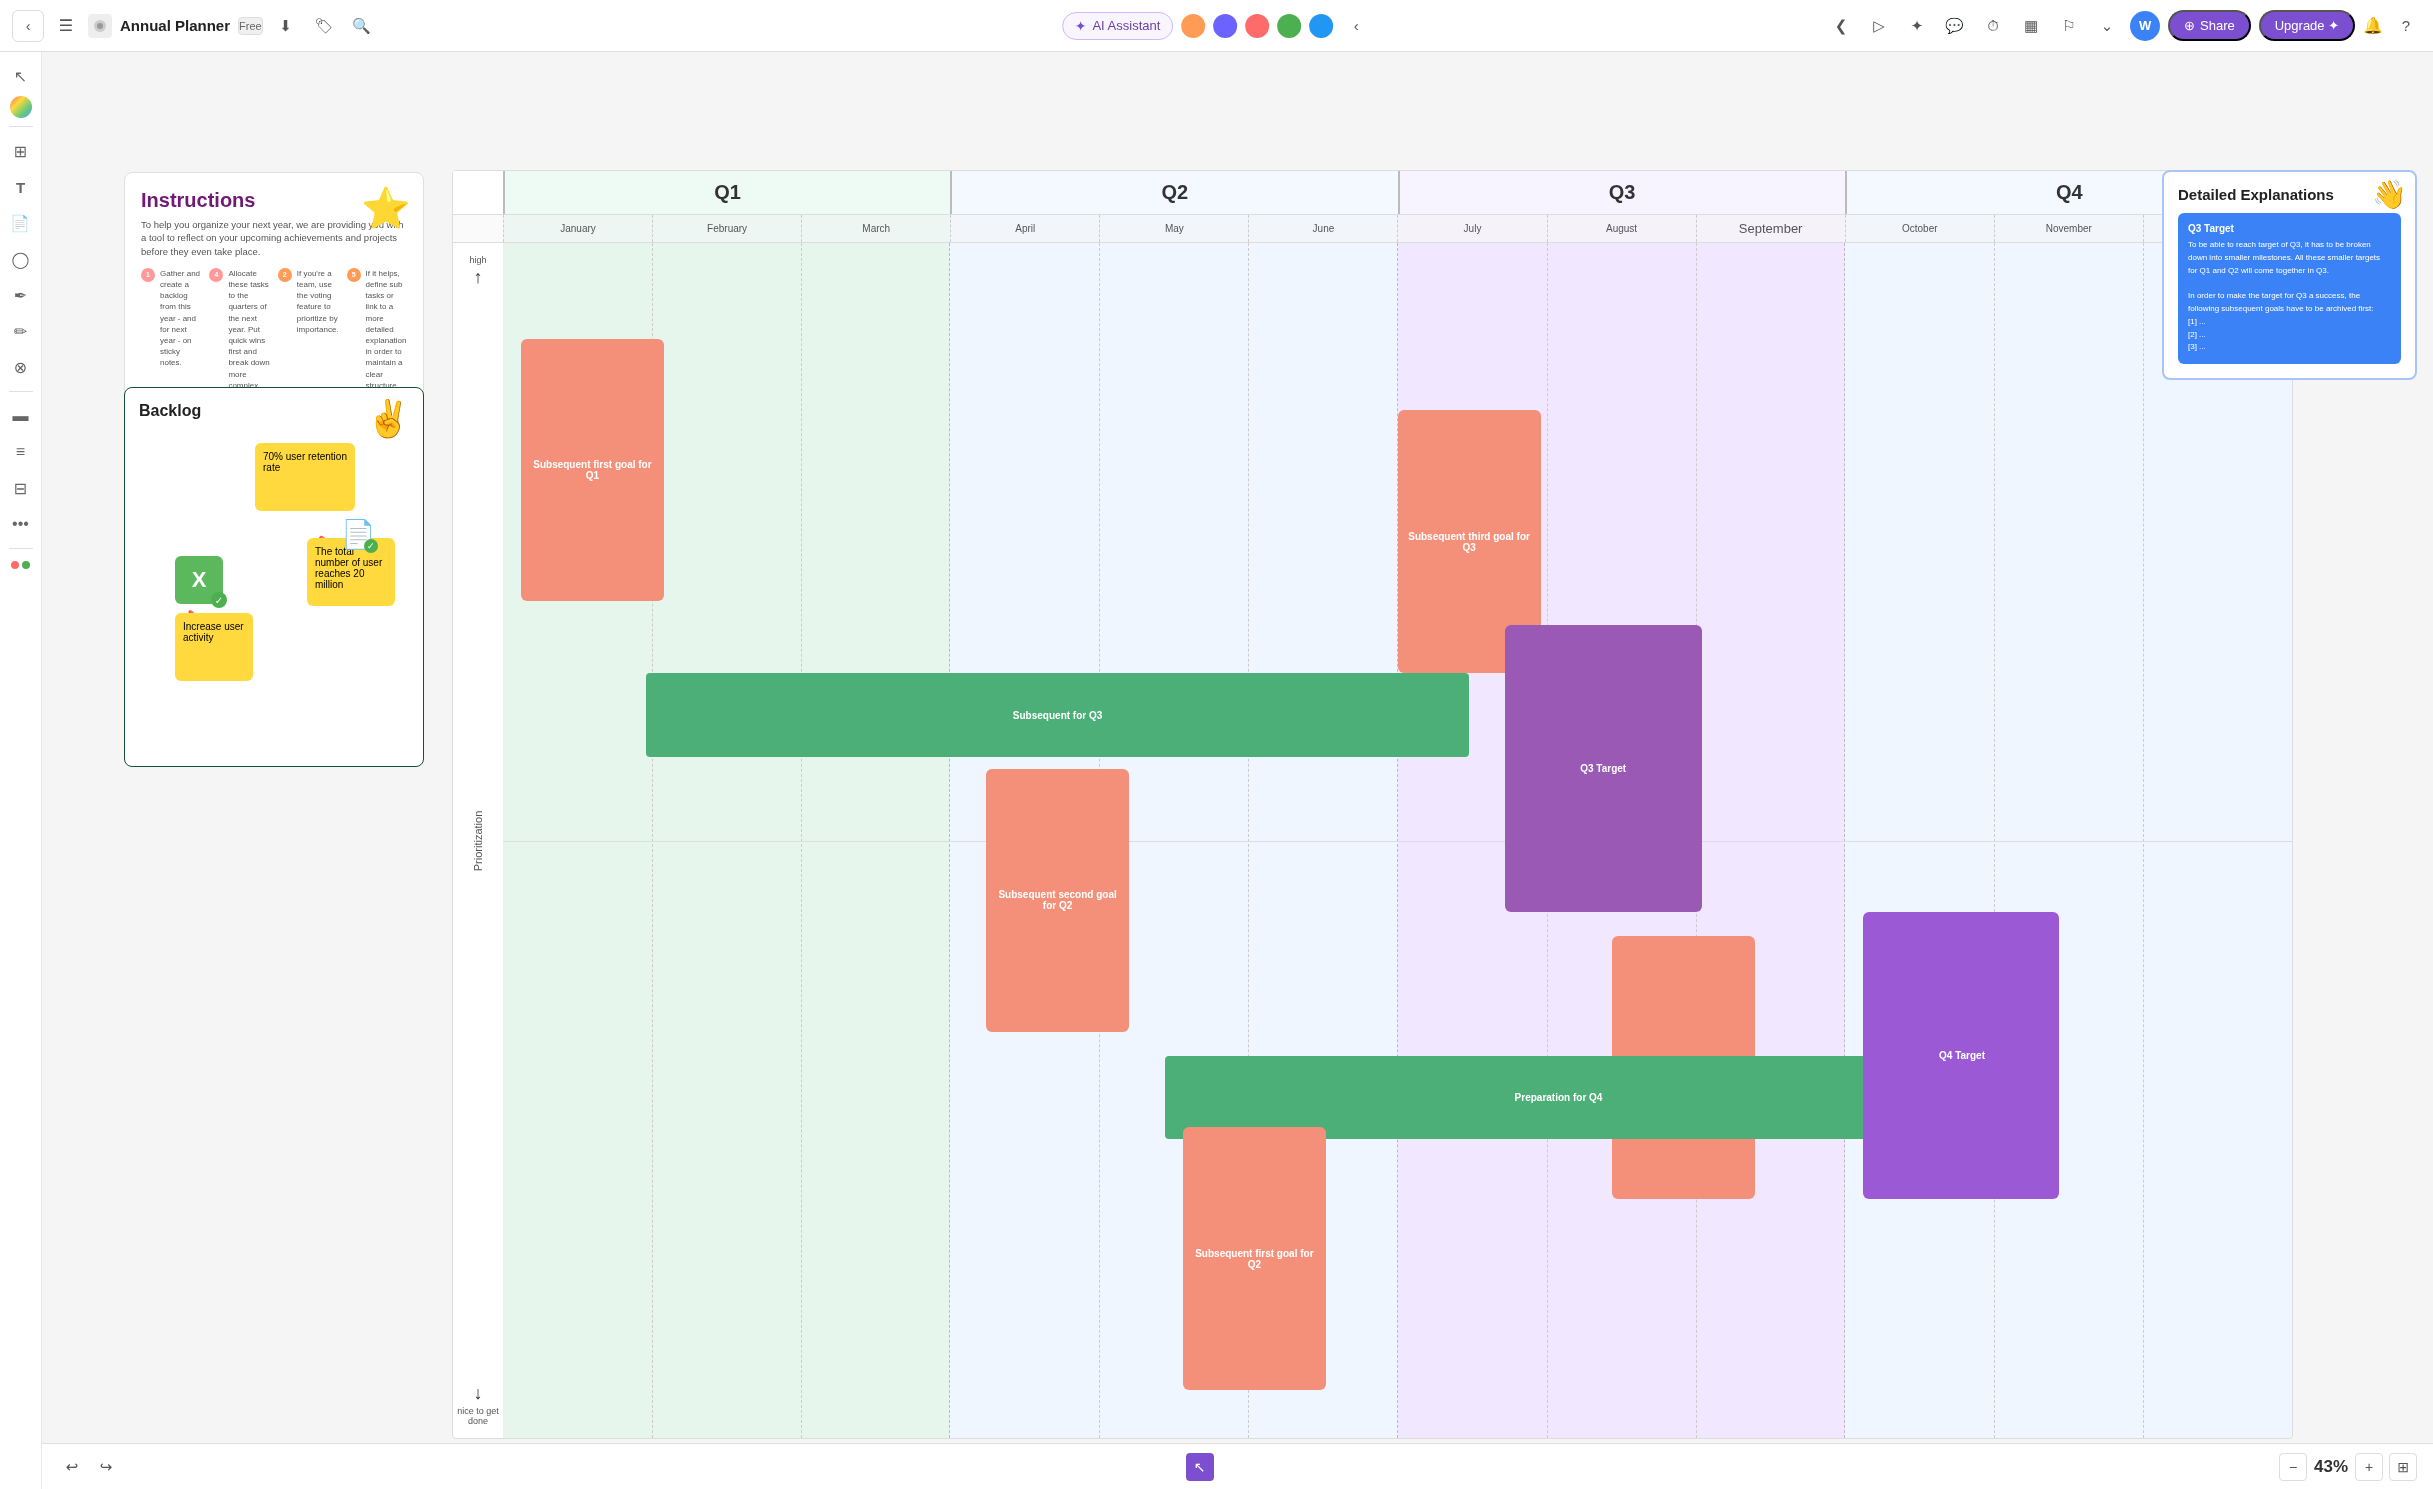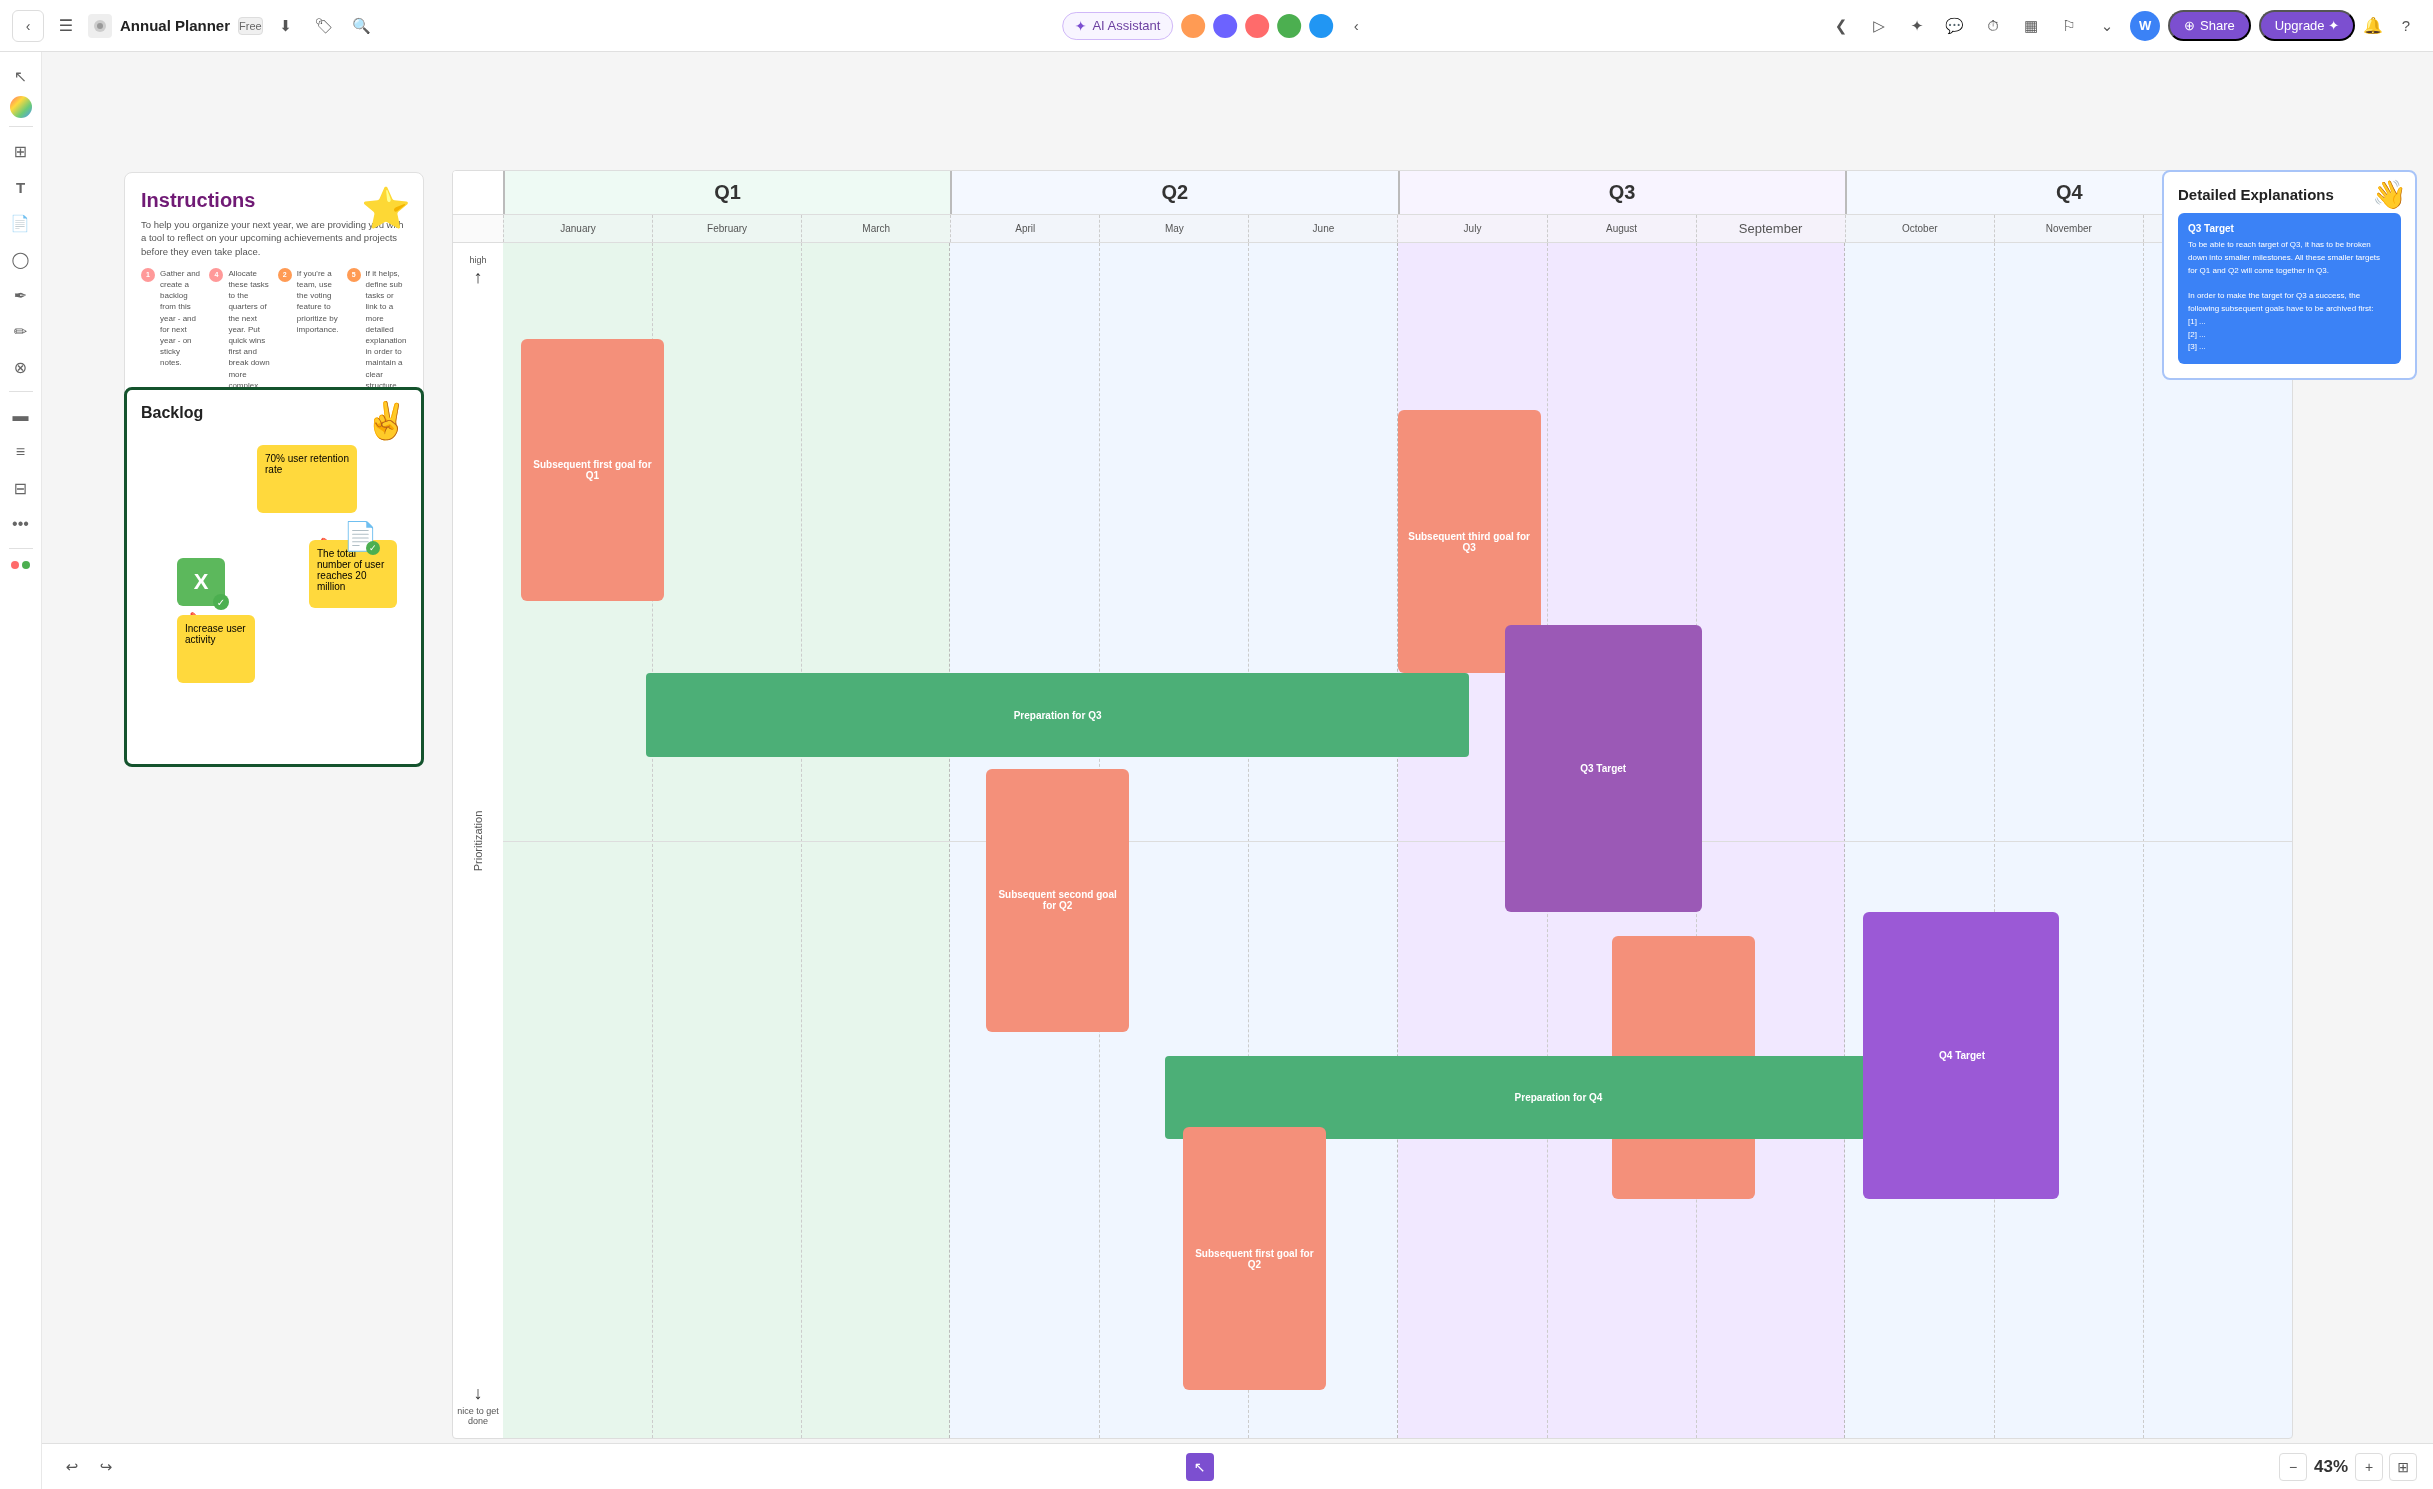--- a/index.html
+++ b/index.html
@@ -40,21 +40,21 @@
     
     .instructions-box { position: absolute; left: 82px; top: 120px; width: 300px; background: #fff; border: 1px solid #e0e0e0; border-radius: 8px; padding: 16px; }
     .instructions-title { font-size: 20px; font-weight: 700; color: #701a75; margin-bottom: 6px; }
     .instructions-desc { font-size: 9.5px; color: #555; line-height: 1.4; margin-bottom: 10px; }
     .instructions-star { position: absolute; right: 12px; top: 12px; font-size: 40px; }
     .instructions-items { display: grid; grid-template-columns: 1fr 1fr 1fr 1fr; gap: 8px; font-size: 8px; color: #555; line-height: 1.4; }
     .instr-item { display: flex; gap: 5px; }
     .instr-num { width: 14px; height: 14px; background: #ff9999; border-radius: 50%; display: flex; align-items: center; justify-content: center; color: #fff; font-size: 7px; font-weight: 700; flex-shrink: 0; }
 
     
-    .backlog-box { position: absolute; left: 82px; top: 335px; width: 300px; background: #fff; border: 3px solid #14532d; border-radius: 8px; padding: 14px; height: 380px; overflow: hidden; }
+    .backlog-box { position: absolute; left: 82px; top: 335px; width: 300px; background: #fff; border: 1px solid #14532d; border-radius: 8px; padding: 14px; height: 380px; overflow: hidden; }
     .backlog-title { font-size: 16px; font-weight: 700; color: #222; margin-bottom: 8px; }
     .backlog-hand { position: absolute; right: 12px; top: 10px; font-size: 36px; }
     .sticky-note { border-radius: 6px; padding: 8px; font-size: 10px; font-weight: 500; position: absolute; }
     .sticky-yellow-1 { background: #ffd93d; width: 100px; height: 68px; top: 55px; left: 130px; }
     .sticky-yellow-2 { background: #ffd93d; width: 88px; height: 68px; top: 150px; left: 182px; }
     .sticky-yellow-3 { background: #ffd93d; width: 78px; height: 68px; top: 225px; left: 50px; }
     .sticky-green { background: #5cb85c; color: #fff; width: 48px; height: 48px; top: 175px; left: 52px; display: flex; align-items: center; justify-content: center; font-size: 22px; font-weight: 900; border-radius: 6px; }
 
     
     .planner-item { position: absolute; border-radius: 6px; font-size: 10px; font-weight: 600; display: flex; align-items: center; justify-content: center; text-align: center; padding: 6px; }
@@ -288,21 +288,21 @@
           <div style="position:absolute;left:83.33%;top:0;bottom:0;border-left:1px dashed #ccc;"></div>
           <div style="position:absolute;left:91.66%;top:0;bottom:0;border-left:1px dashed #ccc;"></div>
 
           <div style="position:absolute;left:0;right:0;top:50%;border-top:1px solid #ddd;"></div>
 
           <div class="planner-item item-salmon" style="left:1%;top:8%;width:8%;height:22%;">
             <span>Subsequent first goal for Q1</span>
           </div>
 
           <div class="item-green-bar" style="position:absolute;left:8%;top:36%;width:46%;height:7%;">
-            <span>Preparation for Q3</span>
+            <span>Subsequent for Q3</span>
           </div>
 
           <div class="planner-item item-salmon" style="left:27%;top:44%;width:8%;height:22%;">
             <span>Subsequent second goal for Q2</span>
           </div>
 
           <div class="planner-item item-salmon" style="left:50%;top:14%;width:8%;height:22%;">
             <span>Subsequent third goal for Q3</span>
           </div>
 

